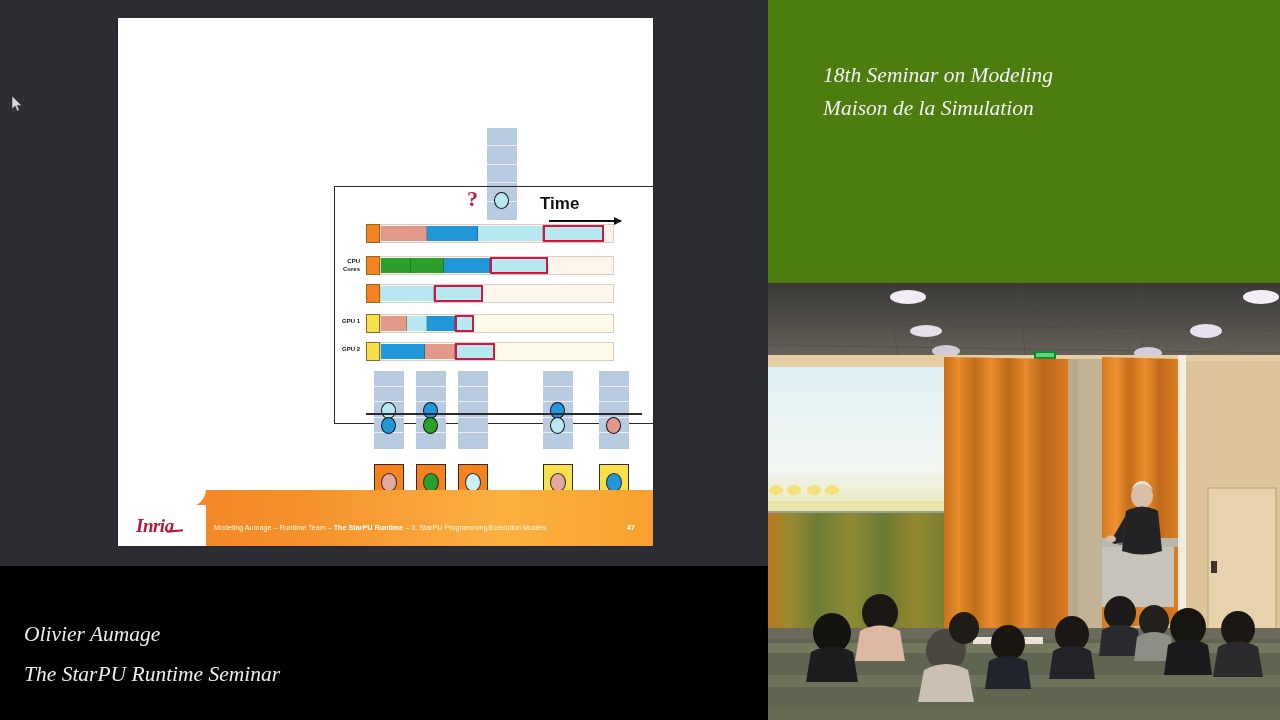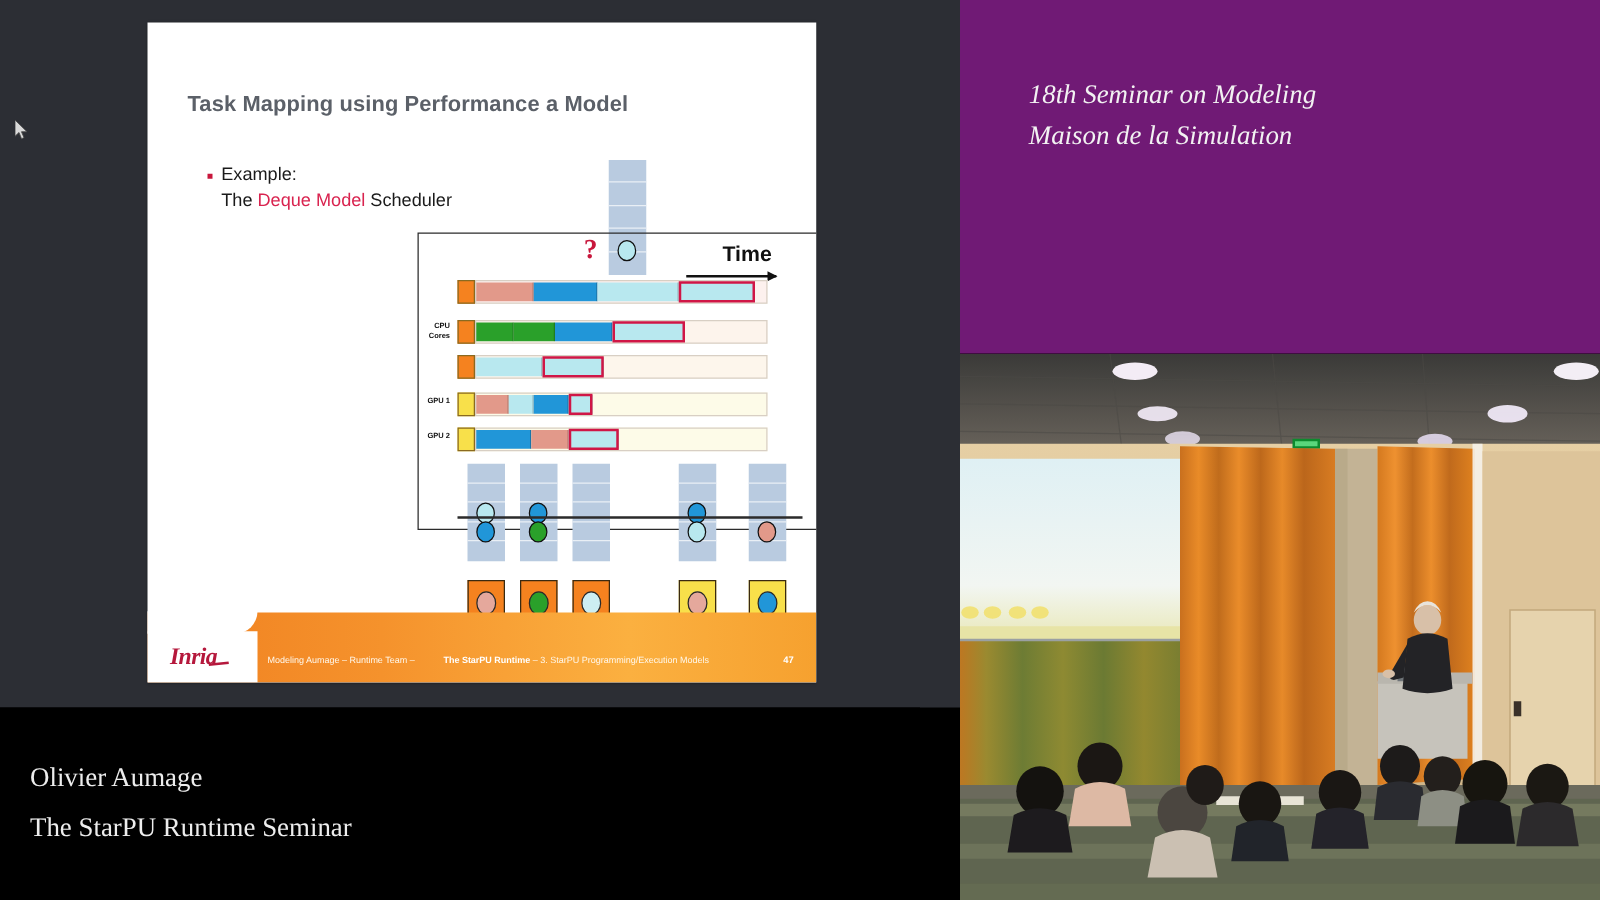--- a/index.html
+++ b/index.html
@@ -51,21 +51,21 @@
     font-size:22px; font-weight:bold; color:#c8173c; font-family:"Liberation Serif", serif;
   }
 
   
   #chart-frame {
     position:absolute; left:216px; top:168px; width:340px; height:238px;
     border:1.3px solid #2b2b2b; background:transparent;
   }
 
   .time-label {
-    position:absolute; left:460px; top:176px;
+    position:absolute; left:422px; top:176px;
     font-size:17px; font-weight:bold; color:#111;
   }
   .time-arrow {
     position:absolute; left:431px; top:202px; width:72px; height:2px; background:#111;
   }
   .time-arrow::after {
     content:""; position:absolute; right:-1px; top:-3px;
     border-left:8px solid #111; border-top:4px solid transparent; border-bottom:4px solid transparent;
   }
 
@@ -121,73 +121,65 @@
     font-size:19px; color:#b5183c; letter-spacing:-.5px;
   }
   #inria-logo::after {
     content:""; position:absolute; right:-9px; bottom:5px; width:16px; height:1.6px;
     background:#b5183c; transform:rotate(-6deg);
   }
   #footer-text {
     position:absolute; left:96px; bottom:14px;
     font-size:7.2px; color:#fff7ea; white-space:nowrap;
   }
-  #footer-text b { color:#ffffff;margin-left:21px; }
+  #footer-text b { color:#ffffff; }
   #footer-page {
     position:absolute; right:18px; bottom:14px; font-size:7.5px; color:#fff; font-weight:bold;
   }
 
   
   #cursor { position:absolute; left:12px; top:96px; width:11px; height:16px; }
 
   
   #seminar-panel {
-    position:absolute; left:768px; top:0; width:512px; height:283px; background:#701a75;
+    position:absolute; left:768px; top:0; width:512px; height:283px; background:#4d7c0f;
   }
   #seminar-text {
     position:absolute; left:55px; top:59px;
     font-family:"Liberation Serif", serif; font-style:italic; color:#f2f2f2;
     font-size:21.5px; line-height:33px; white-space:nowrap;
   }
 
   
   #video-panel {
     position:absolute; left:768px; top:283px; width:512px; height:437px;
     background:#000; overflow:hidden;
   }
   #video-inner { position:absolute; inset:0; }
 
   
   #speaker-panel {
     position:absolute; left:0; top:566px; width:736px; height:154px; background:#000;
   }
   #speaker-text {
-    position:absolute; left:24px; top:36px;
-    font-family:"Liberation Serif", serif; color:#ededed;
+    position:absolute; left:24px; top:48px;
+    font-family:"Liberation Serif", serif; font-style:italic; color:#ededed;
     font-size:21.5px; line-height:40px; white-space:nowrap;
   }
 </style>
 </head>
 <body>
 
 <div id="stage">
 
   <div id="slide-panel">
 
     <div id="slide">
 
-      <div class="slide-title">Task Mapping using Performance a Model</div>
-
-      <div class="bullet-block">
-        <div class="bullet-row">
-          <span class="bullet-sq"></span>
-          <span class="bullet-l1">Example:</span>
-        </div>
-        <div class="bullet-l2"><span>The </span><span class="hl-deque">Deque Model</span><span> Scheduler</span></div>
-      </div>
+
 
       <div id="incoming-stack">
         <div class="cell"></div>
         <div class="cell"></div>
         <div class="cell"></div>
         <div class="cell"></div>
         <div class="cell"></div>
       </div>
       <div class="q-circle" id="incoming-circle" style="background: rgb(184, 232, 239);"></div>
       <div class="qmark">?</div>

